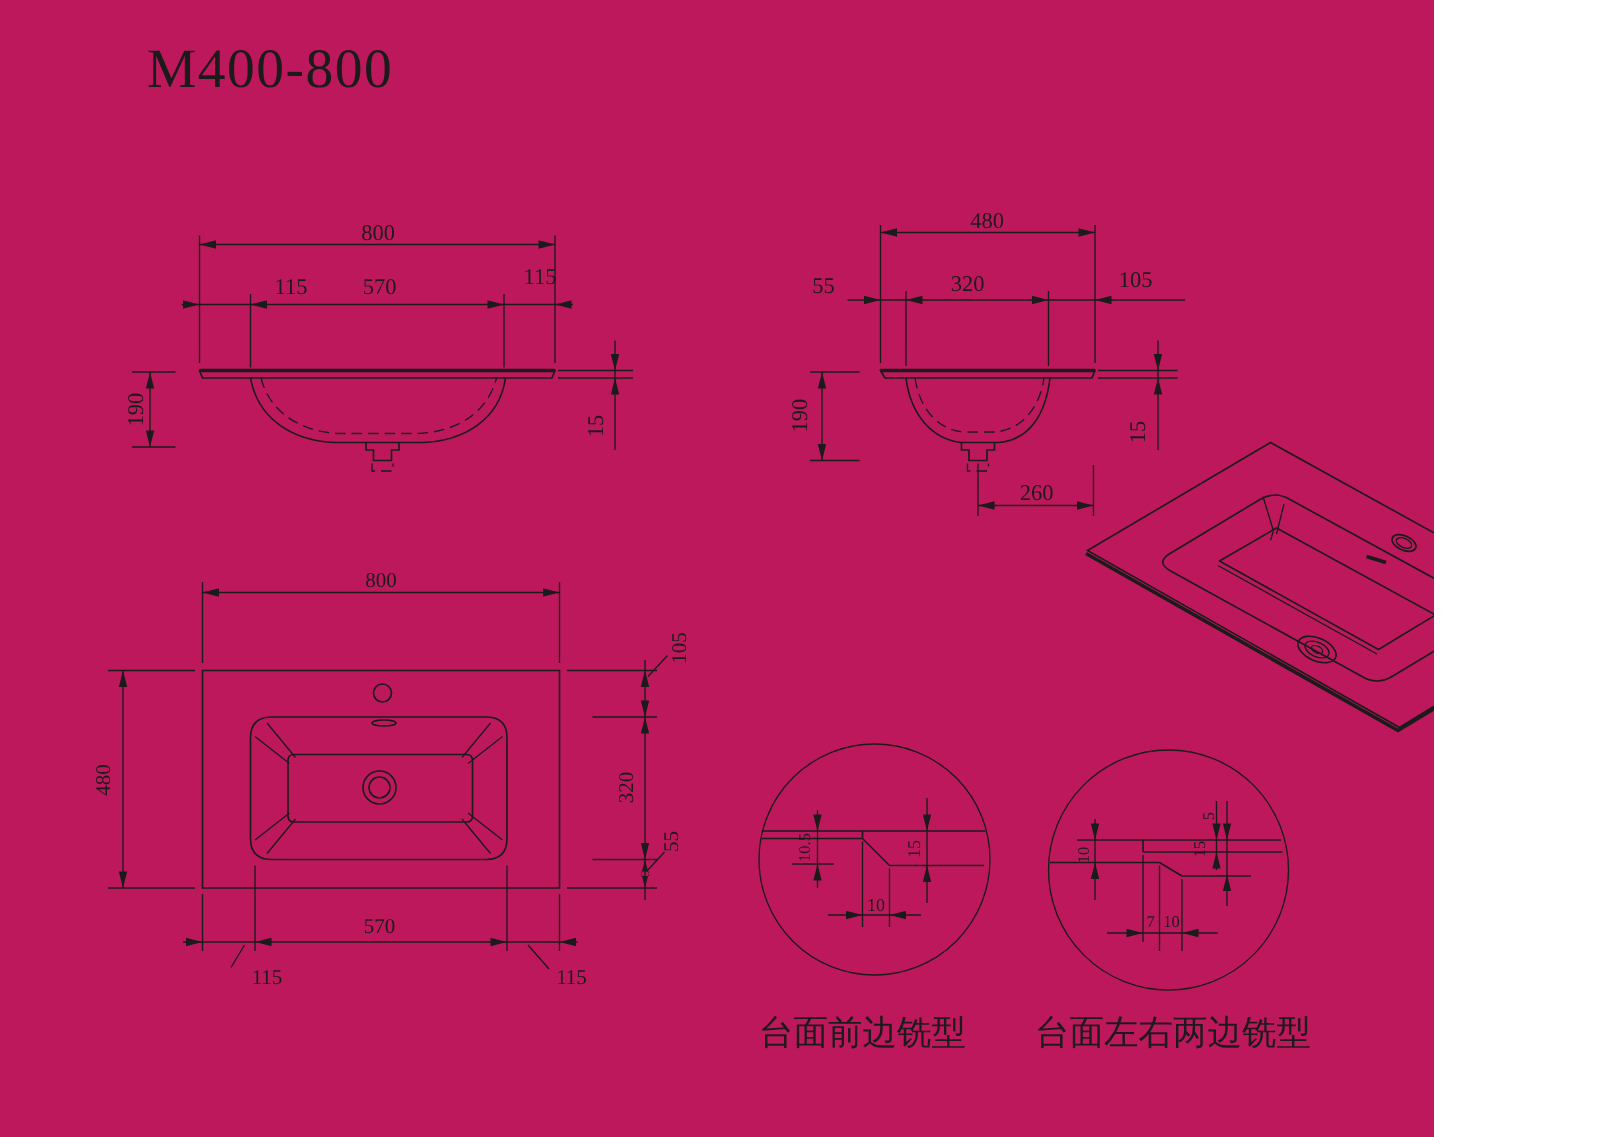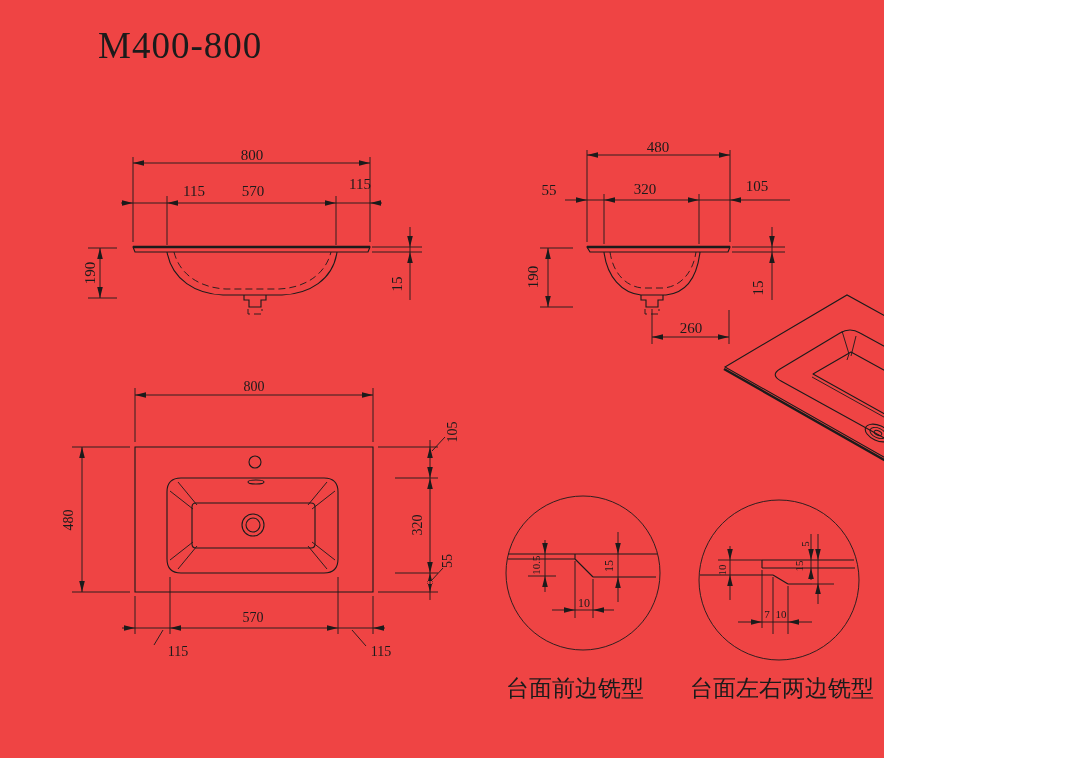--- a/index.html
+++ b/index.html
@@ -1,16 +1,16 @@
 <!DOCTYPE html>
 <html><head>
 <meta charset="utf-8">
 <style>
   html,body{margin:0;padding:0;background:#ffffff;}
-  #sheet{position:relative;width:884px;height:758px;background:#ef4444;overflow:hidden;
+  #sheet{position:relative;width:956px;height:758px;background:#be185d;overflow:hidden;
          font-family:"Liberation Serif","DejaVu Serif",serif;}
   svg{display:block}
   .ln{stroke:#1b1b1b;stroke-width:1.1;fill:none;}
   .thick{stroke:#1b1b1b;stroke-width:2.4;fill:none;}
   .thin{stroke:#1b1b1b;stroke-width:0.9;fill:none;}
   .hid{stroke:#1b1b1b;stroke-width:0.9;fill:none;stroke-dasharray:7 4;}
   .arr{fill:#1b1b1b;stroke:none;}
   text{fill:#1b1b1b;}
   .ttl{font-size:37px;letter-spacing:1px;}
   .dim{font-size:15px;}

